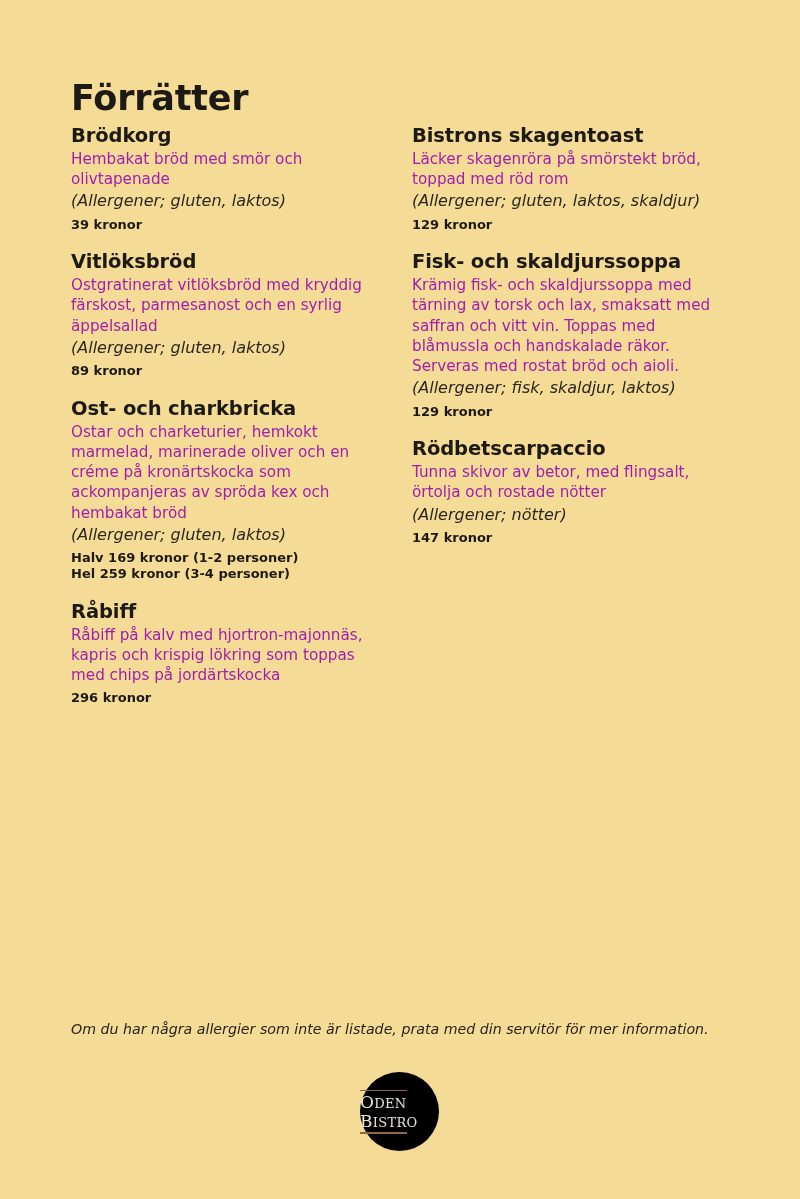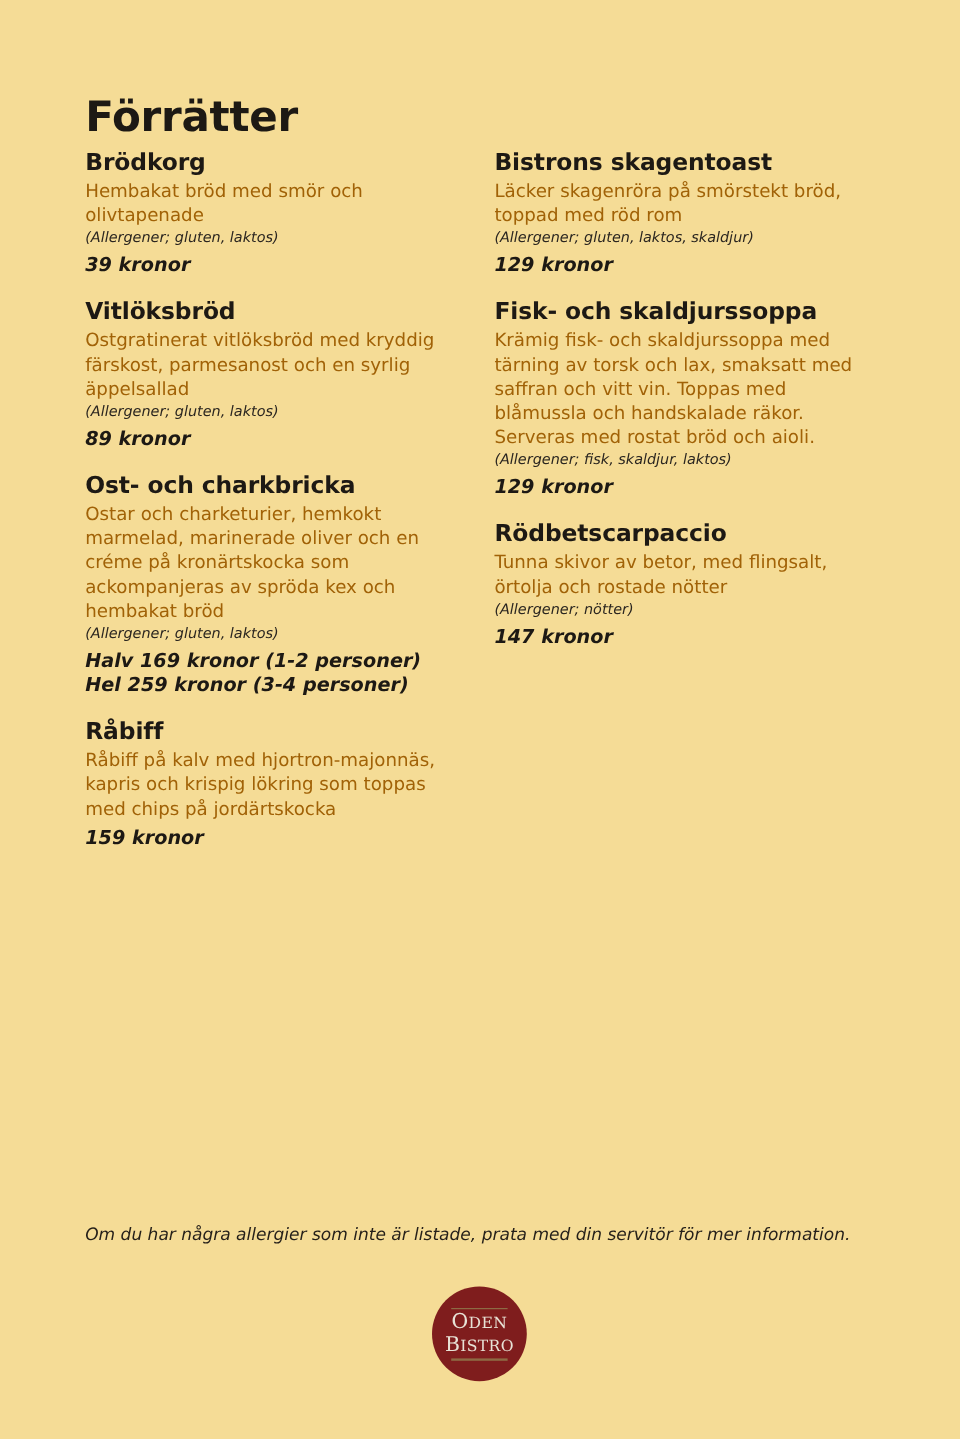--- a/index.html
+++ b/index.html
@@ -66,39 +66,38 @@
     font-weight: 700;
     line-height: 1.18;
     letter-spacing: -0.1px;
     color: #1d1914;
     margin-bottom: 2px;
   }
   .item-desc {
     font-size: 15.2px;
     font-weight: 400;
     line-height: 1.33;
-    color: #a16207;
+    color: #a21caf;
     max-width: 320px;
   }
   .item-allergens {
-    font-size: 12px;
+    font-size: 16px;
     font-style: italic;
     font-weight: 400;
     line-height: 1.4;
     color: #2b2620;
     margin-top: 1px;
   }
   .item-price {
-    font-size: 16px;
+    font-size: 13px;
     font-weight: 700;
     line-height: 1.26;
     color: #1d1914;
     margin-top: 4px;
     white-space: pre-line;
-    font-style: italic;
   }
 
   
   .footer-note {
     position: absolute;
     left: 71px;
     top: 1020px;
     width: 670px;
     font-size: 14.2px;
     font-weight: 400;
@@ -108,24 +107,23 @@
   }
 
   
   .logo {
     position: absolute;
     left: 360px;
     top: 1072px;
     width: 79px;
     height: 79px;
     border-radius: 50%;
-    background: #7f1d1d;
+    background: #000000;
     display: flex;
     flex-direction: column;
-    align-items: center;
     justify-content: center;
   }
   .logo-rule {
     width: 47px;
     height: 1.5px;
     background: #8d6a44;
   }
   .logo-rule.top { margin-bottom: 2px; }
   .logo-rule.bottom { margin-top: 2px; }
   .logo-word {
@@ -173,21 +171,21 @@
         <div class="item-name">Ost- och charkbricka</div>
         <div class="item-desc">Ostar och charketurier, hemkokt marmelad, marinerade oliver och en créme på kronärtskocka som ackompanjeras av spröda kex och hembakat bröd</div>
         <div class="item-allergens">(Allergener; gluten, laktos)</div>
         <div class="item-price">Halv 169 kronor (1-2 personer)
 Hel 259 kronor (3-4 personer)</div>
       </div>
 
       <div class="item">
         <div class="item-name">Råbiff</div>
         <div class="item-desc">Råbiff på kalv med hjortron-majonnäs, kapris och krispig lökring som toppas med chips på jordärtskocka</div>
-        <div class="item-price">159 kronor</div>
+        <div class="item-price">296 kronor</div>
       </div>
 
     </div>
 
     <div class="col right">
 
       <div class="item">
         <div class="item-name">Bistrons skagentoast</div>
         <div class="item-desc">Läcker skagenröra på smörstekt bröd, toppad med röd rom</div>
         <div class="item-allergens">(Allergener; gluten, laktos, skaldjur)</div>

